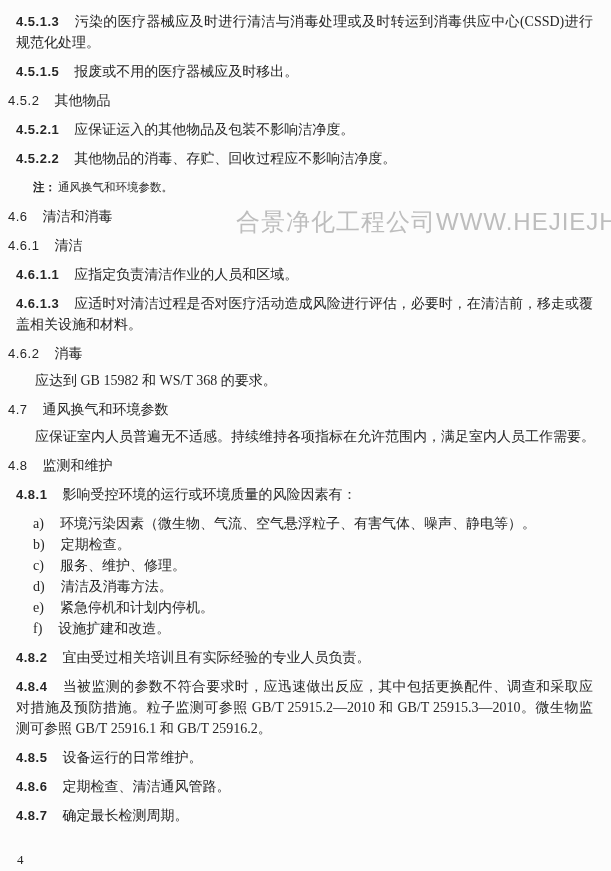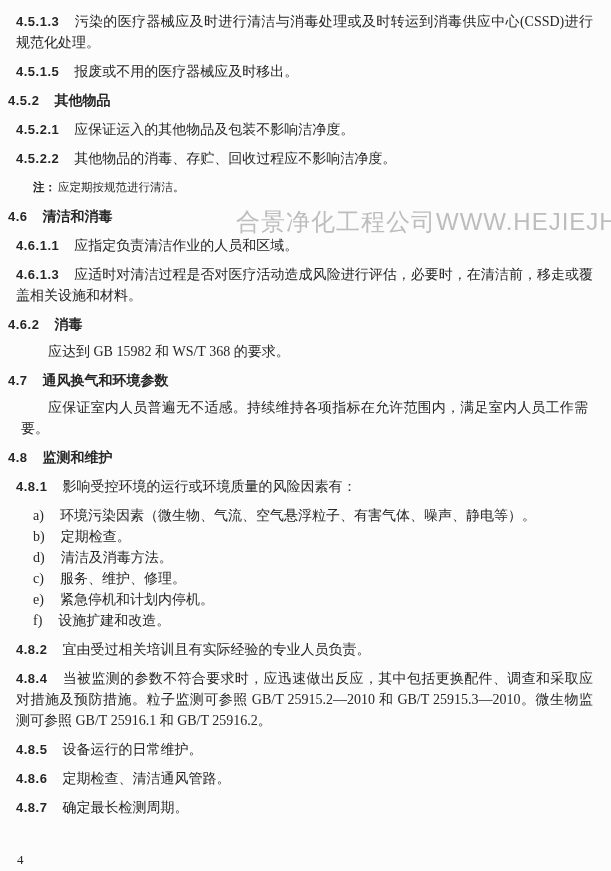--- a/index.html
+++ b/index.html
@@ -27,38 +27,38 @@
   .clause { margin: 8px; }
   .clause .num {
     font-family: "Liberation Sans", "DejaVu Sans", sans-serif;
     font-weight: bold;
     font-size: 13px;
     margin-right: 15px;
     letter-spacing: 0.5px;
   }
   .heading {
     font-size: 14px;
-    font-weight: bold;
+    font-weight: normal;
     font-family: "Liberation Sans", "DejaVu Sans", sans-serif;
     margin: 8px 0 6px 0;
   }
   .heading .num {
     font-size: 13px;
     margin-right: 15px;
     letter-spacing: 0.5px;
   }
   .note {
     font-size: 11.5px;
     line-height: 18px;
     padding-left: 25px;
   }
   .note .note-label { font-weight: bold; margin-right: 2px; }
   .plain {
     text-indent: 27px;
-    margin: 5px 13px;
+    margin: 5px 0;
   }
   .list { padding-left: 25px; }
   .list .li-label { margin-right: 16px; }
   .watermark {
     position: absolute;
     z-index: 1;
     top: 206px;
     left: 236px;
     white-space: nowrap;
     font-family: "Liberation Sans", "DejaVu Sans", sans-serif;
@@ -84,34 +84,35 @@
 <div class="page" style="background: rgb(252, 252, 252); color: rgb(38, 38, 38);">
   <div class="watermark" style="color: rgb(189, 189, 189);">合景净化工程公司WWW.HEJIEJH.COM</div>
 
   <main class="content">
 
   <p class="clause"><span class="num">4.5.1.3</span><span class="txt">污染的医疗器械应及时进行清洁与消毒处理或及时转运到消毒供应中心(CSSD)进行规范化处理。</span></p>
       <p class="clause"><span class="num">4.5.1.5</span><span class="txt">报废或不用的医疗器械应及时移出。</span></p>
       <h2 class="heading"><span class="num">4.5.2</span><span class="txt">其他物品</span></h2>
       <p class="clause"><span class="num">4.5.2.1</span><span class="txt">应保证运入的其他物品及包装不影响洁净度。</span></p>
       <p class="clause"><span class="num">4.5.2.2</span><span class="txt">其他物品的消毒、存贮、回收过程应不影响洁净度。</span></p>
-      <p class="note"><span class="note-label">注：</span><span class="txt">应定期按规范进行清洁。</span></p>
+      <p class="note"><span class="note-label">注：</span><span class="txt">通风换气和环境参数。</span></p>
       <h2 class="heading"><span class="num">4.6</span><span class="txt">清洁和消毒</span></h2>
+      <h2 class="heading"><span class="num">4.6.1</span><span class="txt">清洁</span></h2>
       <p class="clause"><span class="num">4.6.1.1</span><span class="txt">应指定负责清洁作业的人员和区域。</span></p>
       <p class="clause"><span class="num">4.6.1.3</span><span class="txt">应适时对清洁过程是否对医疗活动造成风险进行评估，必要时，在清洁前，移走或覆盖相关设施和材料。</span></p>
       <h2 class="heading"><span class="num">4.6.2</span><span class="txt">消毒</span></h2>
       <p class="plain"><span class="txt">应达到 GB 15982 和 WS/T 368 的要求。</span></p>
       <h2 class="heading"><span class="num">4.7</span><span class="txt">通风换气和环境参数</span></h2>
       <p class="plain"><span class="txt">应保证室内人员普遍无不适感。持续维持各项指标在允许范围内，满足室内人员工作需要。</span></p>
       <h2 class="heading"><span class="num">4.8</span><span class="txt">监测和维护</span></h2>
       <p class="clause"><span class="num">4.8.1</span><span class="txt">影响受控环境的运行或环境质量的风险因素有：</span></p>
       <p class="list"><span class="li-label">a)</span><span class="txt">环境污染因素（微生物、气流、空气悬浮粒子、有害气体、噪声、静电等）。</span></p>
       <p class="list"><span class="li-label">b)</span><span class="txt">定期检查。</span></p>
+      <p class="list"><span class="li-label">c)</span><span class="txt">服务、维护、修理。</span></p>
       <p class="list"><span class="li-label">d)</span><span class="txt">清洁及消毒方法。</span></p>
-      <p class="list"><span class="li-label">c)</span><span class="txt">服务、维护、修理。</span></p>
       <p class="list"><span class="li-label">e)</span><span class="txt">紧急停机和计划内停机。</span></p>
       <p class="list"><span class="li-label">f)</span><span class="txt">设施扩建和改造。</span></p>
       <p class="clause"><span class="num">4.8.2</span><span class="txt">宜由受过相关培训且有实际经验的专业人员负责。</span></p>
       <p class="clause"><span class="num">4.8.4</span><span class="txt">当被监测的参数不符合要求时，应迅速做出反应，其中包括更换配件、调查和采取应对措施及预防措施。粒子监测可参照 GB/T 25915.2—2010 和 GB/T 25915.3—2010。微生物监测可参照 GB/T 25916.1 和 GB/T 25916.2。</span></p>
       <p class="clause"><span class="num">4.8.5</span><span class="txt">设备运行的日常维护。</span></p>
       <p class="clause"><span class="num">4.8.6</span><span class="txt">定期检查、清洁通风管路。</span></p>
       <p class="clause"><span class="num">4.8.7</span><span class="txt">确定最长检测周期。</span></p>
     </main>
 
   <div class="page-number">4</div>

